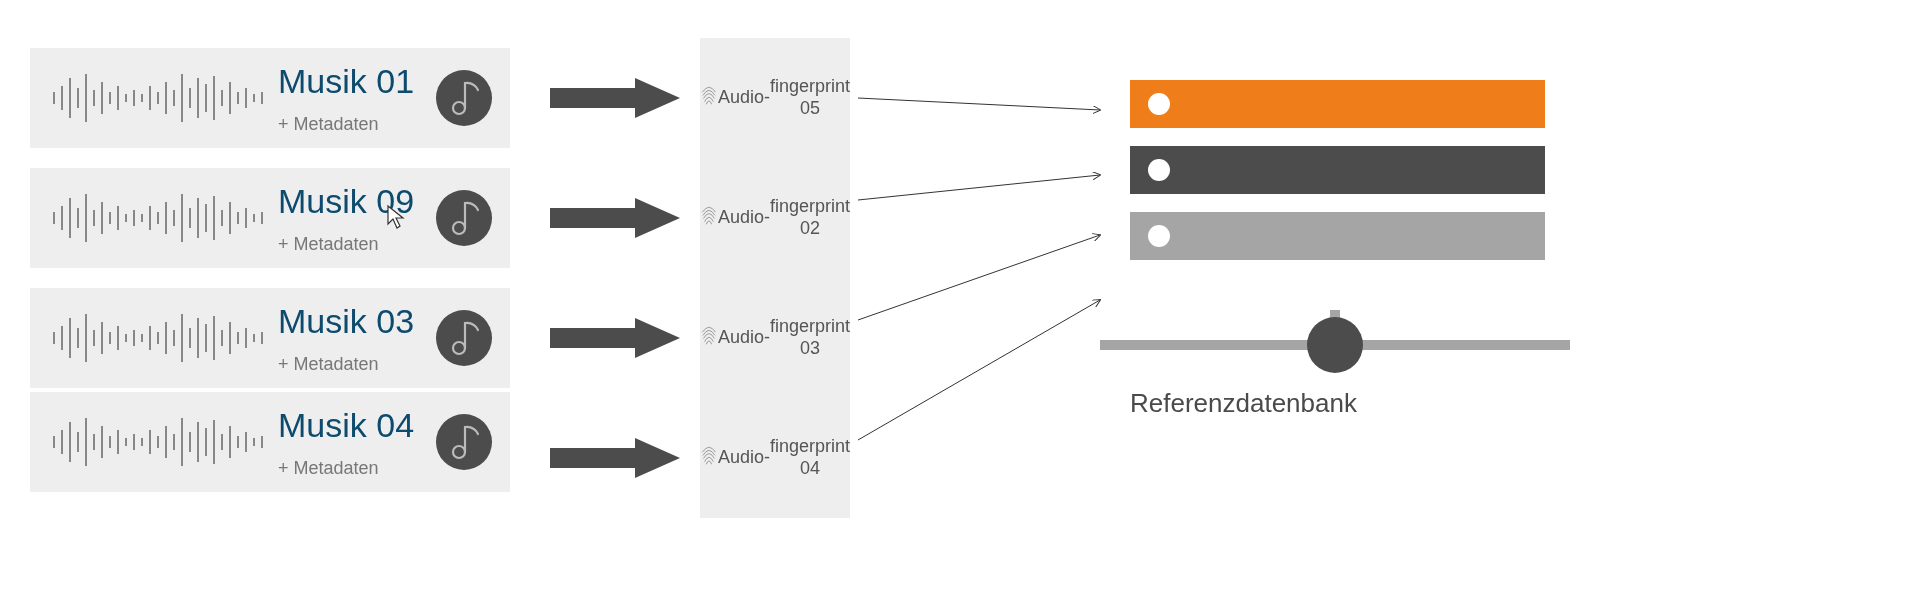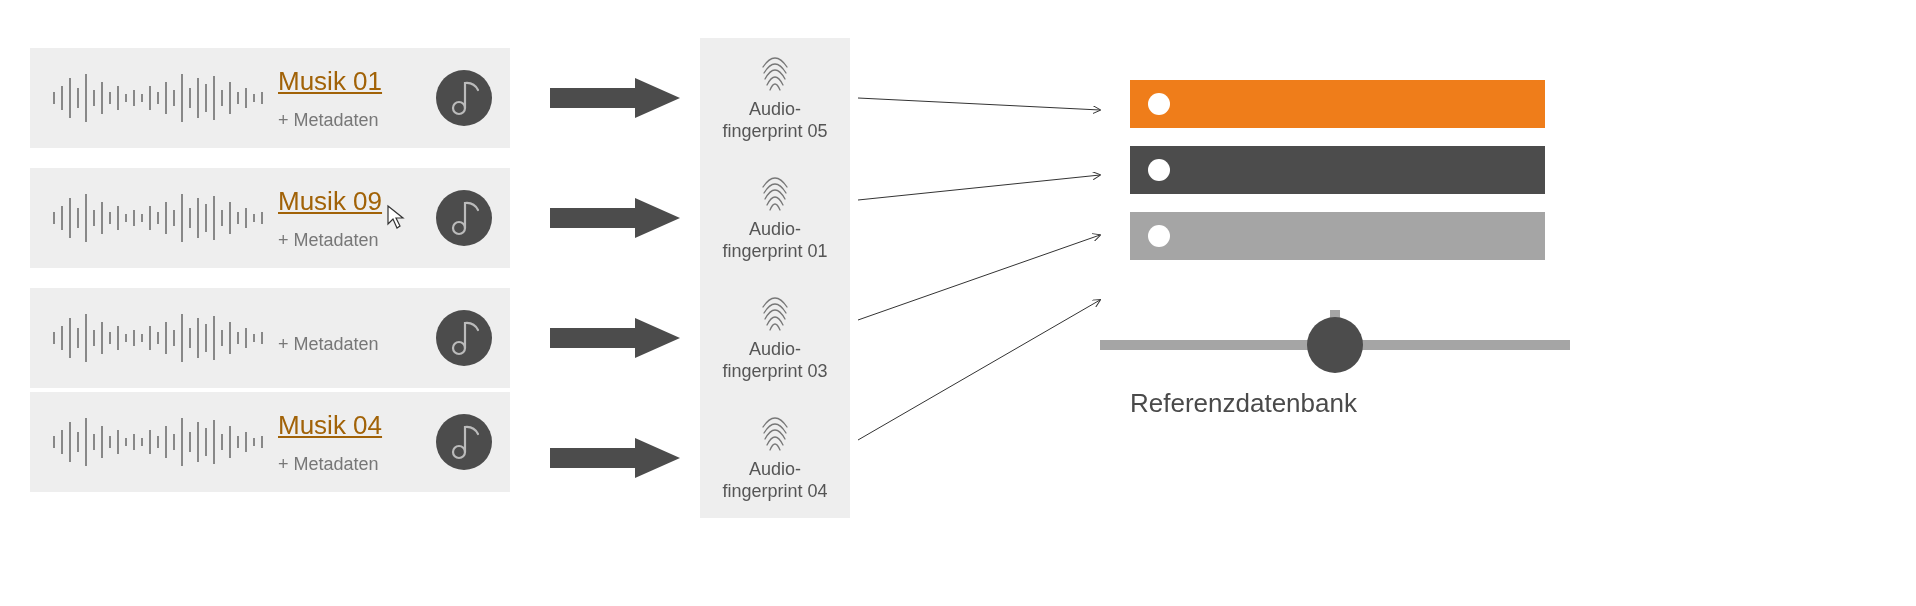--- a/index.html
+++ b/index.html
@@ -20,37 +20,37 @@
     width: 480px;
     height: 100px;
     background: #eeeeee;
     display: flex;
     align-items: center;
     box-sizing: border-box;
     padding: 0 16px 0 20px;
   }
   .music-card .wave { flex: 0 0 220px; height: 60px; }
   .music-card .labels { flex: 1 1 auto; padding-left: 8px; }
-  .music-card .title { font-size: 26px; color: #a16207; text-decoration: underline; }
+  .music-card .title { font-size: 34px; color: #0c4a6e; }
   .music-card .sub   { font-size: 18px; color: #777; margin-top: 13px; }
   .music-card .disc  { flex: 0 0 60px; height: 60px; }
 
   .arrow-block {
     position: absolute;
     width: 130px;
     height: 40px;
   }
 
   .fp-card {
     position: absolute;
     width: 150px;
     height: 120px;
     background: #eeeeee;
     display: flex;
-    flex-direction: column;
+    flex-direction: row;
     align-items: center;
     justify-content: center;
     text-align: center;
     font-size: 18px;
     color: #555;
     line-height: 1.2;
   }
   .fp-card svg { margin-bottom: 6px; }
 
   .db-stack { position: absolute; left: 1130px; top: 80px; width: 415px; }
@@ -222,20 +222,21 @@
       <line x1="164" y1="8" x2="164" y2="52"></line>
         <line x1="172" y1="22" x2="172" y2="38"></line>
       <line x1="180" y1="14" x2="180" y2="46"></line>
         <line x1="188" y1="24" x2="188" y2="36"></line>
       <line x1="196" y1="20" x2="196" y2="40"></line>
         <line x1="204" y1="26" x2="204" y2="34"></line>
       <line x1="212" y1="24" x2="212" y2="36"></line>
     </g>
   </svg>
   <div class="labels">
+    <div class="title">Musik 03</div>
     <div class="sub">+ Metadaten</div>
   </div>
   <svg class="disc" viewBox="0 0 60 60">
     <circle cx="30" cy="30" r="28" fill="#4c4c4c"></circle>
     <g fill="none" stroke="#bbb" stroke-width="2.2">
       <circle cx="25" cy="40" r="6"></circle>
         <path d="M31 40 V15 Q40 14 44 22" stroke-linecap="round"></path>
     </g>
   </svg>
 </div>
@@ -320,21 +321,21 @@
   <svg width="34" height="40" viewBox="0 0 34 40">
     <g fill="none" stroke="#777" stroke-width="1.3" stroke-linecap="round">
       <path d="M5 14 Q17 -4 29 14"></path>
         <path d="M6 20 Q17 2 28 20"></path>
       <path d="M7 26 Q17 8 27 26"></path>
         <path d="M9 32 Q17 16 25 32"></path>
       <path d="M12 37 Q17 25 22 37"></path>
     </g>
   </svg>
   <span>Audio-</span>
-  <span>fingerprint 01</span>
+  <span>fingerprint 02</span>
 </div>
 
 <div class="fp-card" style="left:700px; top:278px">
   <svg width="34" height="40" viewBox="0 0 34 40">
     <g fill="none" stroke="#777" stroke-width="1.3" stroke-linecap="round">
       <path d="M5 14 Q17 -4 29 14"></path>
         <path d="M6 20 Q17 2 28 20"></path>
       <path d="M7 26 Q17 8 27 26"></path>
         <path d="M9 32 Q17 16 25 32"></path>
       <path d="M12 37 Q17 25 22 37"></path>

